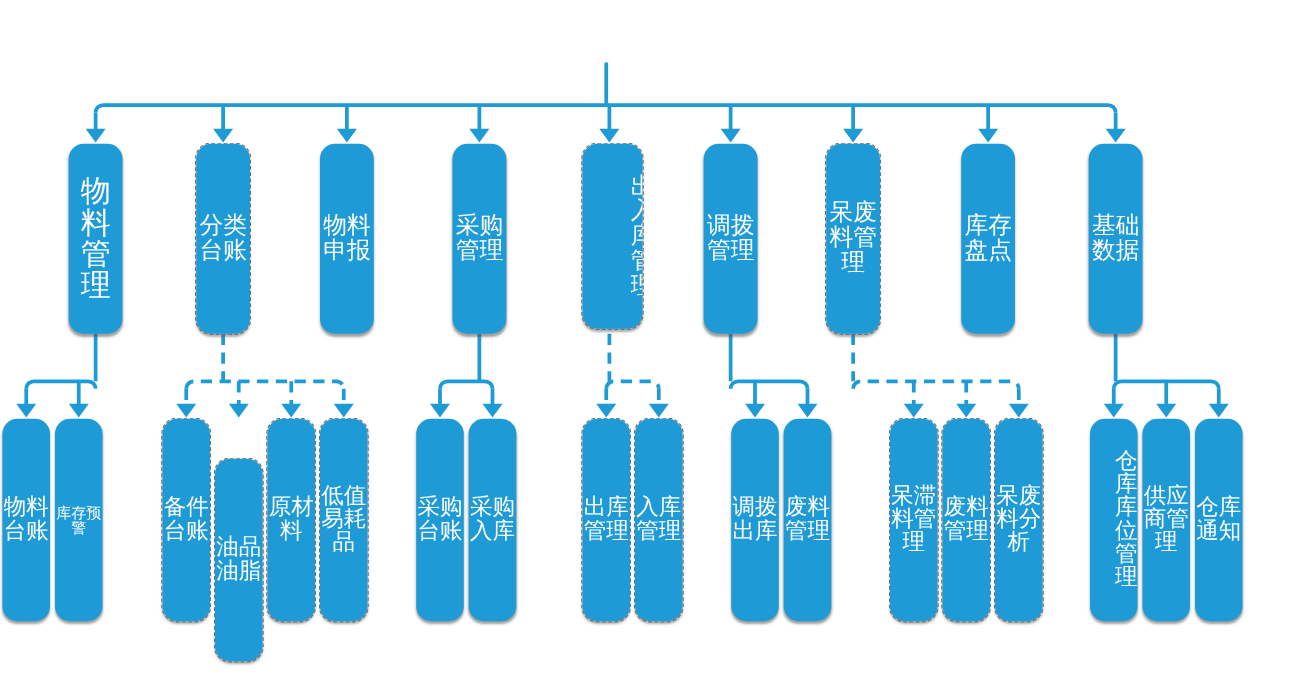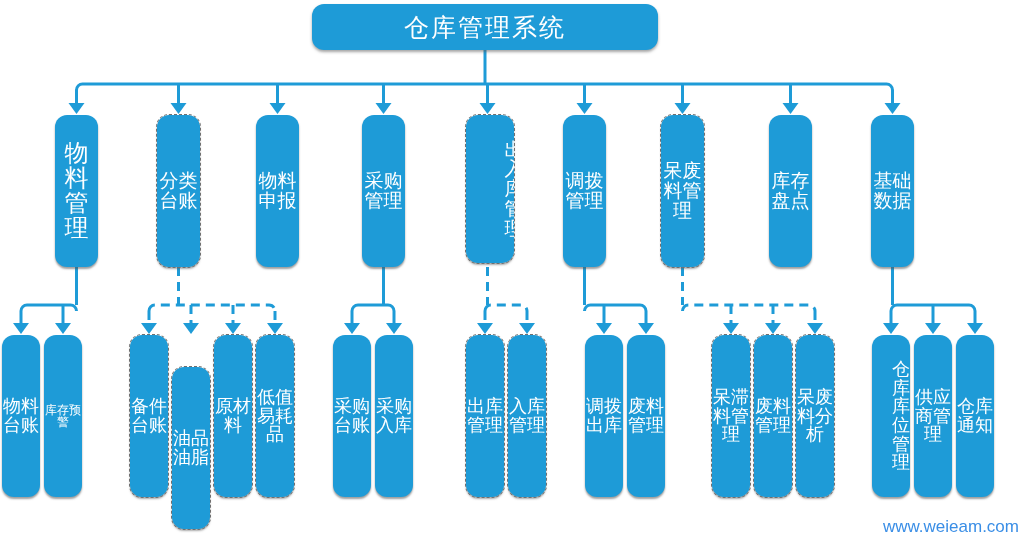--- a/index.html
+++ b/index.html
@@ -119,23 +119,20 @@
       <path d="M 892.5 267 L 892.5 305" fill="none" stroke="#1E9BD7" stroke-width="3" stroke-linecap="butt"></path>
       <path d="M 891 311 A 6 6 0 0 1 897 305 L 969 305 A 6 6 0 0 1 975 311" fill="none" stroke="#1E9BD7" stroke-width="3" stroke-linecap="butt"></path>
       <path d="M 891 311 L 891 324" fill="none" stroke="#1E9BD7" stroke-width="3" stroke-linecap="butt"></path>
       <path d="M 883 323 L 899 323 L 891 334 Z" fill="#1E9BD7"></path>
       <path d="M 933 305 L 933 324" fill="none" stroke="#1E9BD7" stroke-width="3" stroke-linecap="butt"></path>
       <path d="M 925 323 L 941 323 L 933 334 Z" fill="#1E9BD7"></path>
       <path d="M 975 311 L 975 324" fill="none" stroke="#1E9BD7" stroke-width="3" stroke-linecap="butt"></path>
       <path d="M 967 323 L 983 323 L 975 334 Z" fill="#1E9BD7"></path>
     </svg>
 
-  <div class="title-node">
-    <span>仓库管理系统</span>
-  </div>
 
   <div id="lvl2-layer">
       <div class="node solid lvl2" style="left: 55px; top: 115px; width: 43px; height: 152px; font-size: 24px;">
         <span class="lbl">物料管理</span>
       </div>
       <div class="node dashed lvl2" style="left: 157px; top: 115px; width: 43px; height: 152px; font-size: 19px;">
         <span class="lbl">分类台账</span>
       </div>
       <div class="node solid lvl2" style="left: 256px; top: 115px; width: 43px; height: 152px; font-size: 19px;">
         <span class="lbl">物料申报</span>
@@ -209,14 +206,13 @@
         <span class="lbl">仓库库位管理</span>
       </div>
       <div class="node solid lvl3" style="left: 914px; top: 335px; width: 38px; height: 162px; font-size: 18px;">
         <span class="lbl">供应商管理</span>
       </div>
       <div class="node solid lvl3" style="left: 956px; top: 335px; width: 38px; height: 162px; font-size: 18px;">
         <span class="lbl">仓库通知</span>
       </div>
     </div>
 
-  <div class="watermark">www.weieam.com</div>
 </div>
 
 </body></html>

